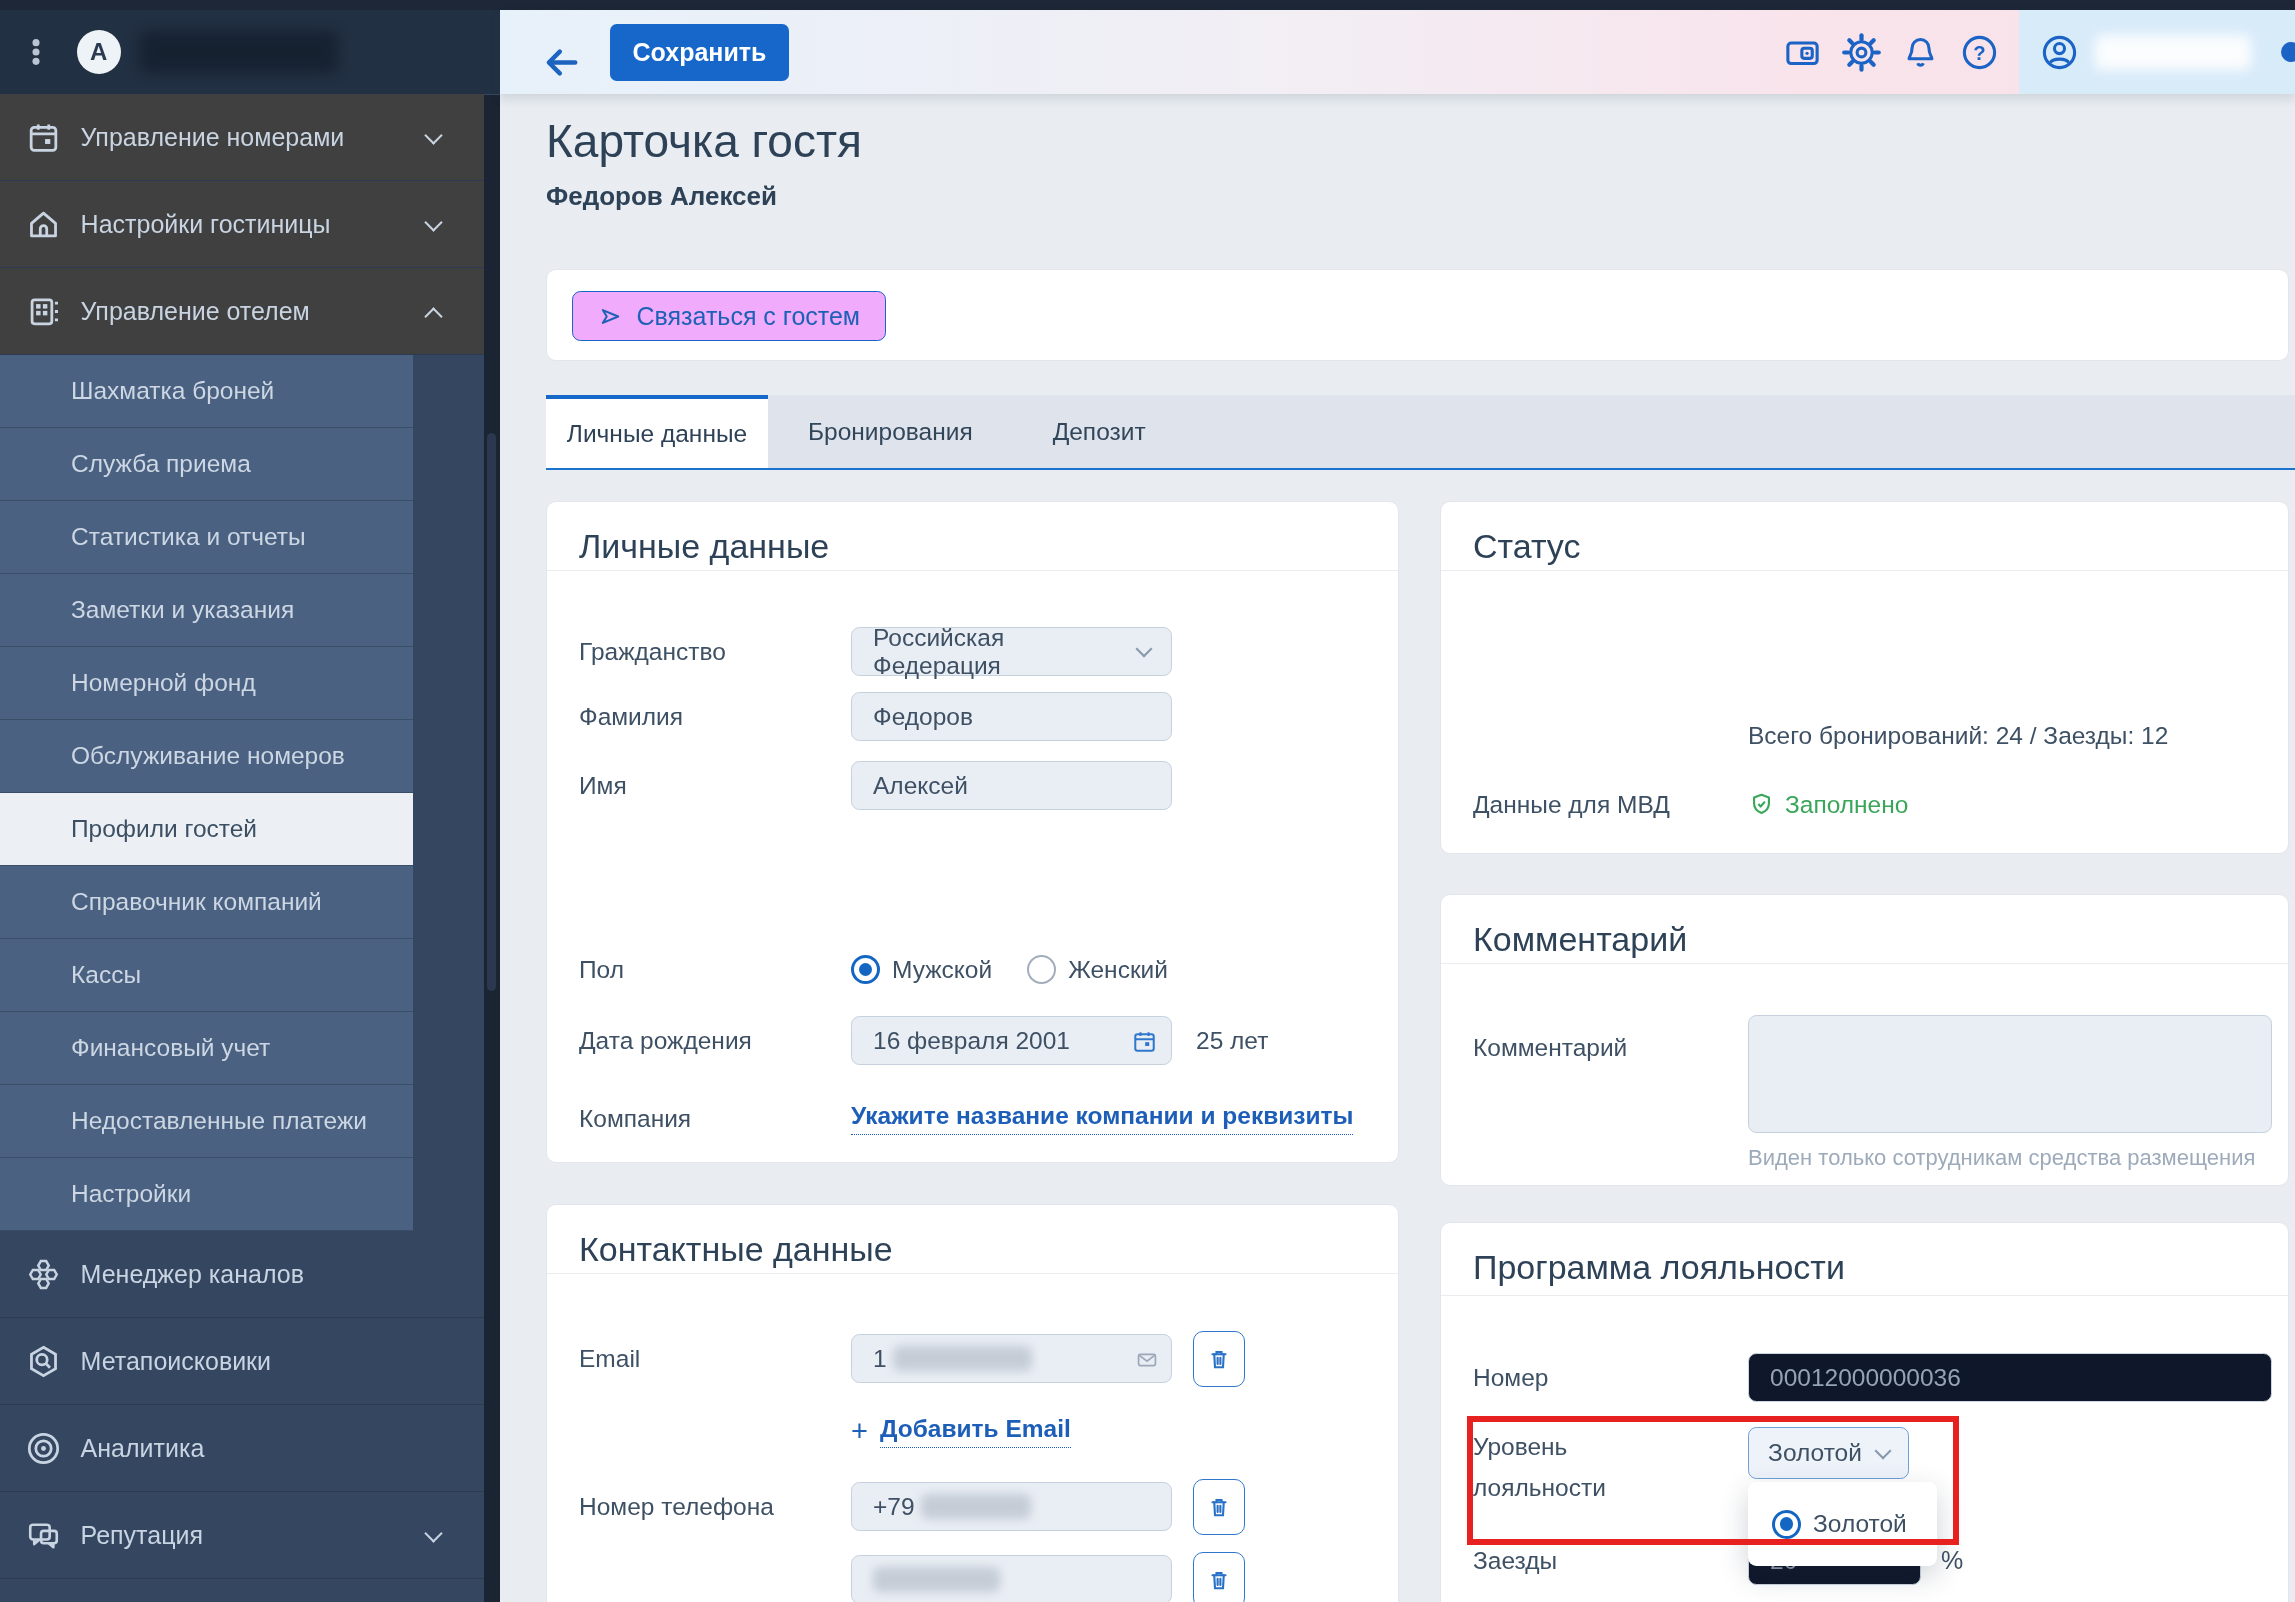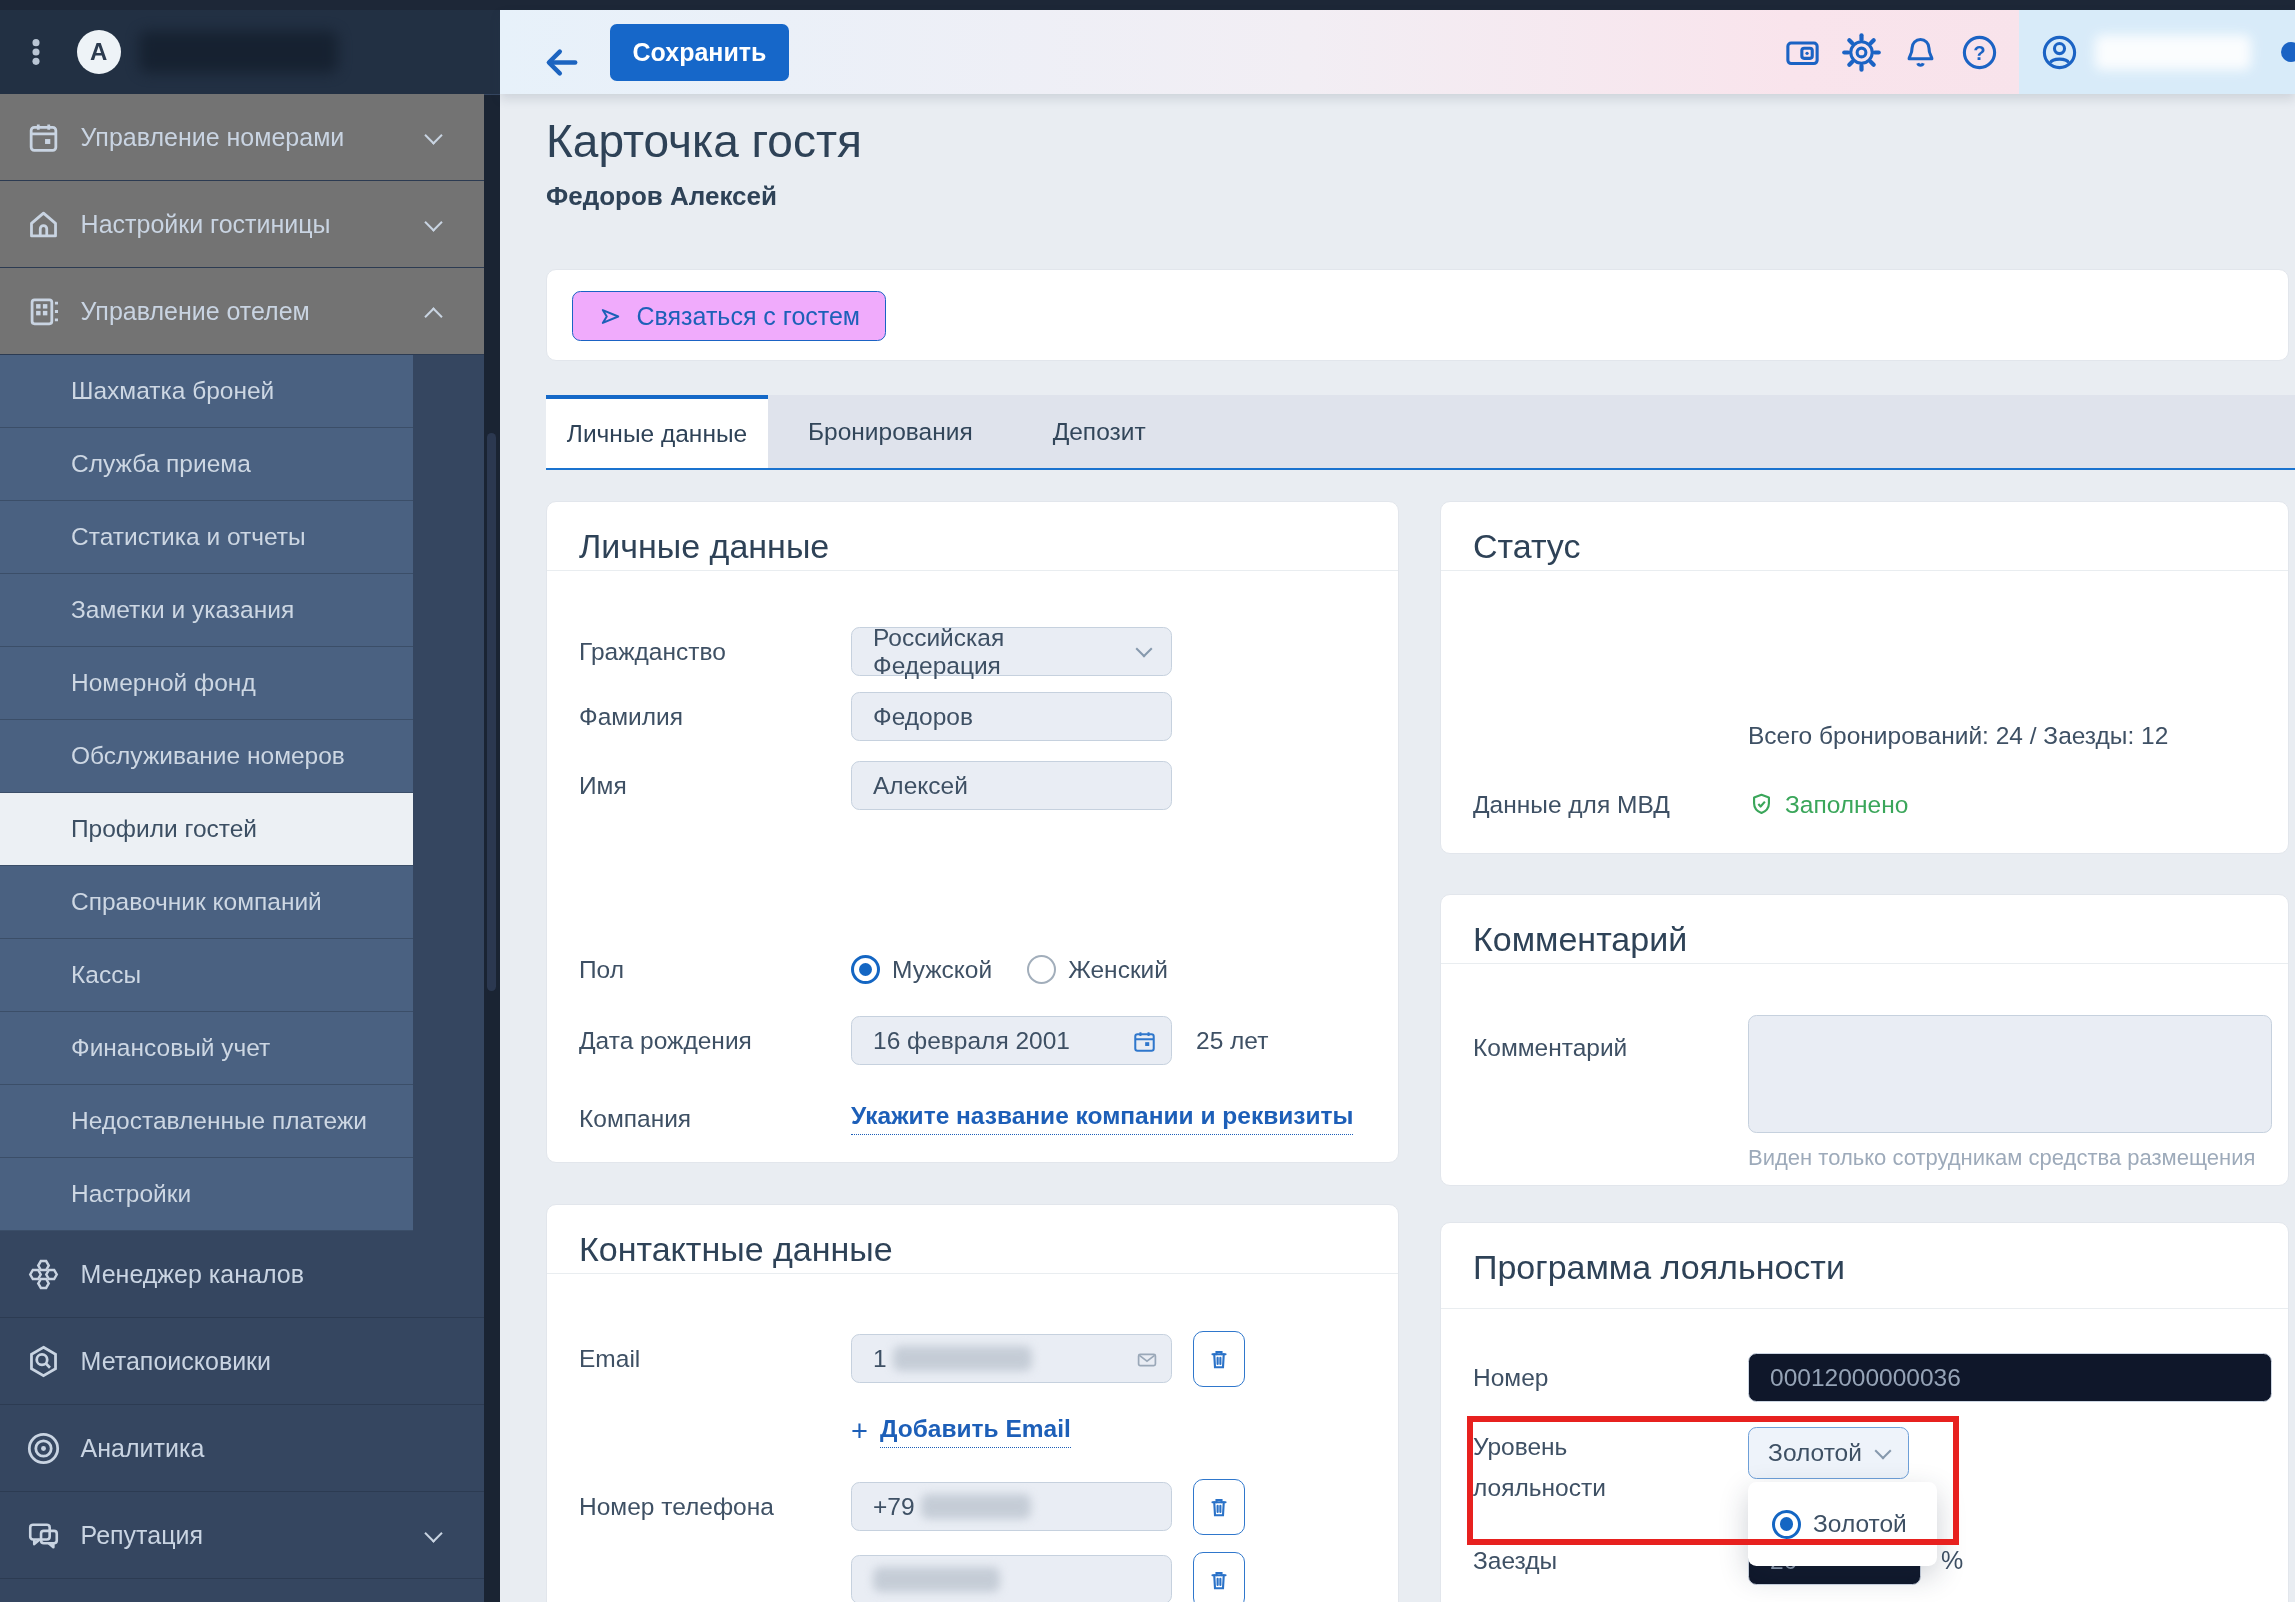--- a/index.html
+++ b/index.html
@@ -12,21 +12,21 @@
   .topstrip{left:0;top:0;width:2295px;height:10px;background:#1d2737;}
 
   
   .sidebar{left:0;top:10px;width:500px;height:1593px;background:#354660;overflow:hidden;}
   .sb-head{height:84px;background:#223043;display:flex;align-items:center;position:relative;}
   .kebab{margin-left:18.6px;}
   .avatar{width:44px;height:44px;border-radius:50%;background:#eef3f7;color:#2c3b4f;
           font-size:24px;font-weight:bold;display:flex;align-items:center;justify-content:center;margin-left:24px;}
   .sb-name-blur{width:199px;height:42px;margin-left:18.6px;background:#15202f;border-radius:8.4px;
                 filter:blur(6.8px);opacity:.9;}
-  .sb-item{height:87px;box-sizing:border-box;border-bottom:1.7px solid #2c3b52;background:#737373;
+  .sb-item{height:87px;box-sizing:border-box;border-bottom:1.7px solid #2c3b52;background:#404040;
            display:flex;align-items:center;color:#c9d4e2;font-size:25px;position:relative;width:484px;}
   .sb-item .ic{margin-left:25px;width:37px;}
   .sb-item .lbl{margin-left:18.6px;}
   .sb-item.bottom{background:#354660;}
   .sub-item{height:73px;box-sizing:border-box;border-bottom:1.7px solid #3b4e68;background:#4a6181;
             display:flex;align-items:center;color:#cdd7e3;font-size:24.5px;padding-left:71px;width:413px;}
   .sub-item.active{background:#ecf0f4;color:#3c4f63;}
   .chev{width:11px;height:11px;border-right:2.5px solid #c9d4e2;border-bottom:2.5px solid #c9d4e2;
         transform:rotate(45deg);position:absolute;right:44px;top:35px;}
   .chev.up{transform:rotate(-135deg);top:42px;}
@@ -446,21 +446,21 @@
     <div class="abs card" style="left:940px;top:799px;width:849px;height:292px;">
       <div class="card-title">Комментарий</div>
       <div class="frow" style="top:120px;height:118px;align-items:flex-start;">
         <div class="flabel" style="width:275px;margin-top:18.6px;">Комментарий</div>
         <div class="inp" style="width:524px;height:118px;"></div>
       </div>
       <div class="abs hint" style="left:307px;top:250px;">Виден только сотрудникам средства размещения</div>
     </div>
 
     <div class="abs card" style="left:940px;top:1127px;width:849px;height:381px;border-radius:10px 10px 0 0;">
-      <div class="card-title" style="height:86px;">Программа лояльности</div>
+      <div class="card-title" style="height:73px;">Программа лояльности</div>
 
       <div class="frow" style="top:130px;">
         <div class="flabel" style="width:275px;">Номер</div>
         <div class="inp disabled" style="width:524px;">
             <span>00012000000036</span>
           </div>
       </div>
 
       <div class="abs" style="left:32px;top:203px;width:203px;font-size:24.5px;line-height:41px;color:#3e5064;">Уровень лояльности</div>
 

